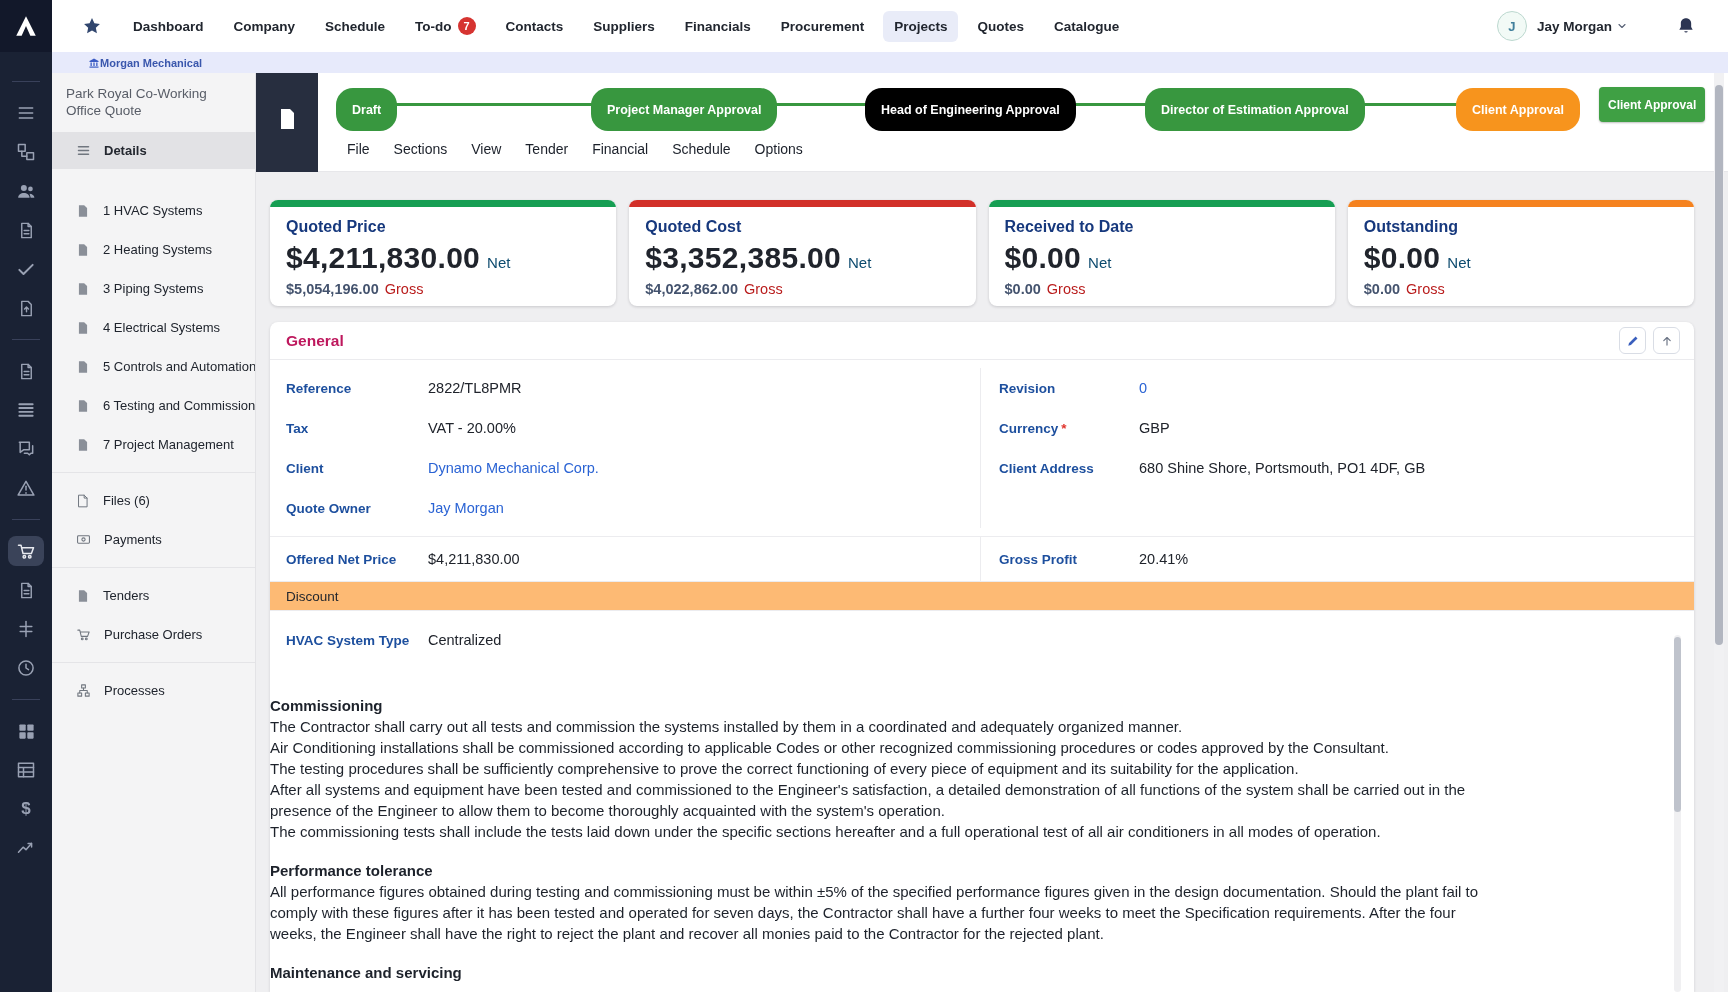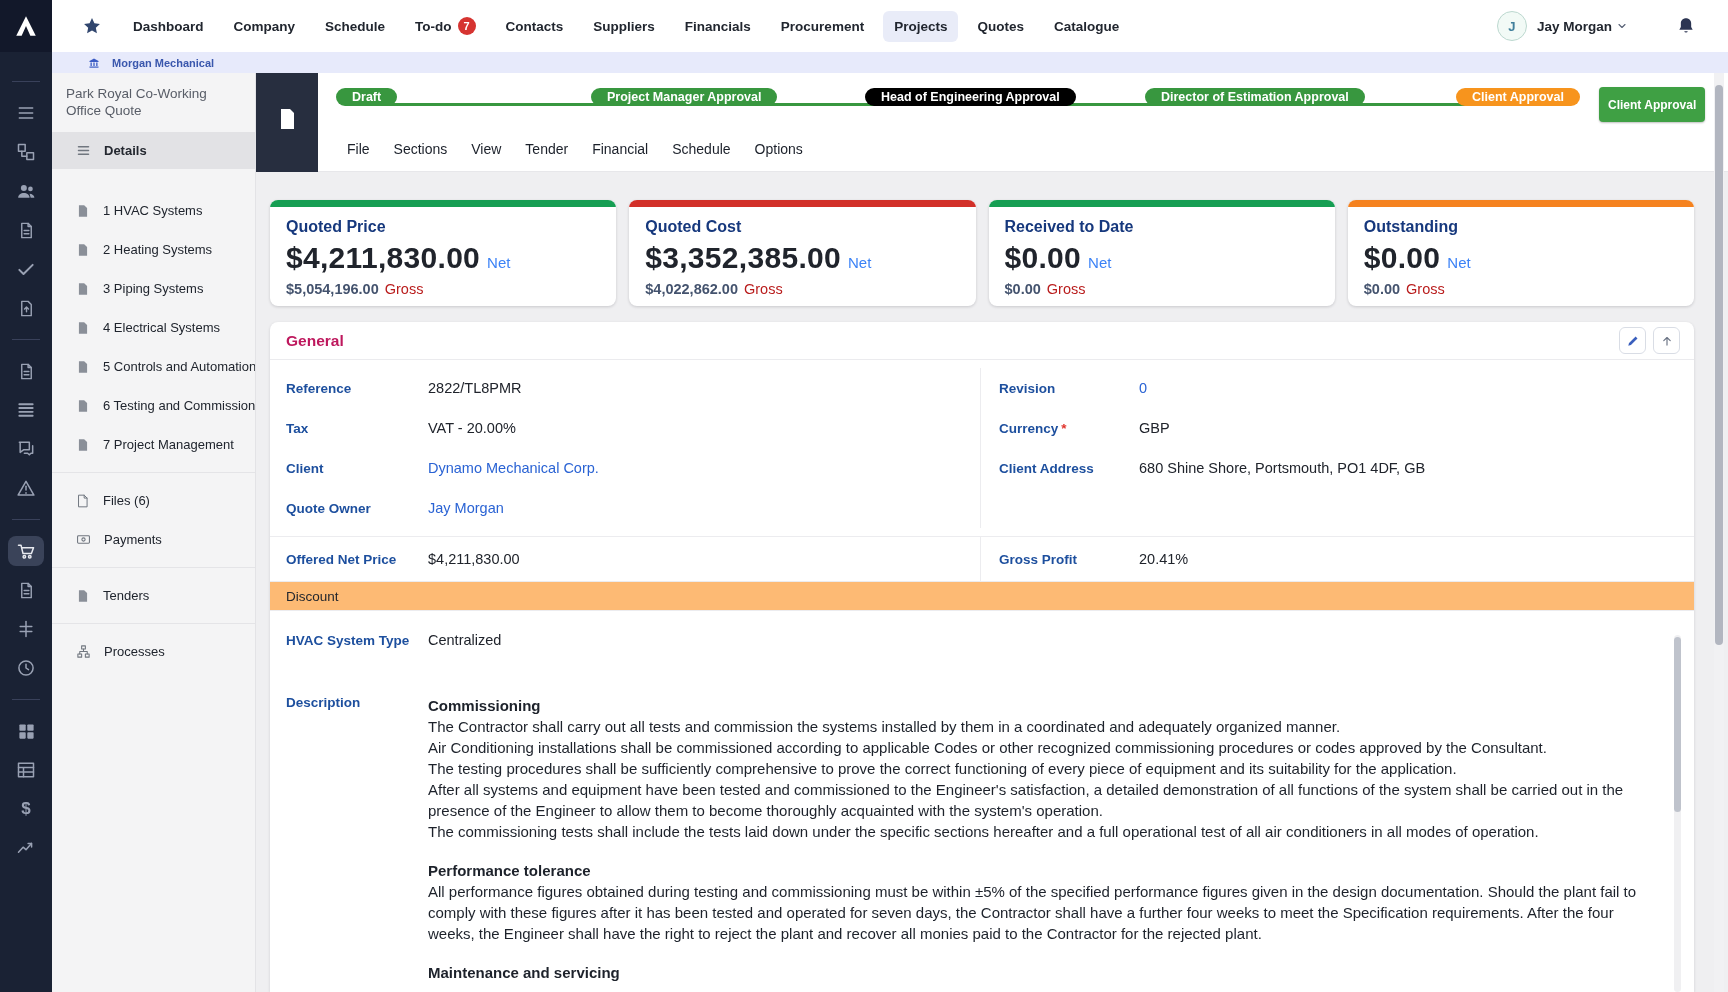--- a/index.html
+++ b/index.html
@@ -26,52 +26,52 @@
   .nav-item { font-size:13.5px; font-weight:600; color:#21262f; padding:8px 11px; border-radius:6px; cursor:pointer; display:flex; align-items:center; gap:6px; white-space:nowrap; }
   .nav-item.active { background:#e9ecf8; }
   .nav-badge { background:#d63431; color:#fff; font-size:11px; font-weight:bold; width:18px; height:18px; border-radius:9px; display:flex; align-items:center; justify-content:center; }
   .nav-right { margin-left:auto; display:flex; align-items:center; margin-right:32px; gap:10px; }
   .avatar { width:30px; height:30px; border-radius:50%; border:1.5px solid #bcd8cf; background:#f2faf6; color:#41809c; font-size:13px; font-weight:bold; display:flex; align-items:center; justify-content:center; cursor:pointer; }
   .user-name { font-size:13.5px; font-weight:600; color:#21262f; cursor:pointer; display:flex; align-items:center; gap:4px; }
   .bell { margin-left:38px; cursor:pointer; }
 
   
   .crumb { position:absolute; left:52px; top:52px; width:1676px; height:21px; background:#e7eafb; display:flex; align-items:center; z-index:19; }
-  .crumb-link { display:flex; align-items:center; gap:12px; margin-left:36px; font-size:11px; font-weight:600; color:#3a57ad; cursor:pointer; }
+  .crumb-link { display:flex; align-items:center; gap:0; margin-left:36px; font-size:11px; font-weight:600; color:#3a57ad; cursor:pointer; }
 
   
   .sidebar { position:absolute; left:52px; top:73px; width:204px; height:919px; background:#f4f4f5; border-right:1px solid #e3e3e6; z-index:10; }
   .sb-title { padding:12px 14px 0 14px; font-size:13.5px; line-height:17px; color:#585d67; }
   .sb-details { margin-top:13px; height:37px; background:#e2e2e5; display:flex; align-items:center; gap:13px; padding-left:24px; cursor:pointer; }
   .sb-details .lbl { font-size:13px; font-weight:600; color:#23272f; }
   .sb-group { padding:8px 0; }
   .sb-item { height:39px; display:flex; align-items:center; gap:13px; padding-left:24px; cursor:pointer; white-space:nowrap; overflow:hidden; }
   .sb-item .lbl { font-size:13px; color:#20252e; }
   .sb-div { height:1px; background:#e4e4e7; }
   .sb-ic svg { stroke:#70767f; fill:none; stroke-width:1.7; stroke-linecap:round; stroke-linejoin:round; }
   .sb-ic.fill svg { fill:#8a8f98; stroke:none; }
 
   
   .main { position:absolute; left:256px; top:73px; width:1472px; height:919px; background:#efeff1; }
   .mhead { position:absolute; left:0; top:0; width:1472px; height:99px; background:#ffffff; border-bottom:1px solid #e7e7ea; }
   .doc-tile { position:absolute; left:0; top:0; width:62px; height:99px; background:#272e3f; display:flex; align-items:flex-start; justify-content:center; padding-top:34px; }
   .pipe-line { position:absolute; left:100px; top:30px; width:1150px; height:3px; background:#38973f; z-index:0; }
-  .pill { position:absolute; top:15px; height:18px; border-radius:17px; color:#fff; font-size:12.5px; font-weight:bold; display:flex; align-items:center; padding:0 16px; white-space:nowrap; z-index:1; cursor:pointer; }
+  .pill { position:absolute; top:15px; height:43px; border-radius:17px; color:#fff; font-size:12.5px; font-weight:bold; display:flex; align-items:center; padding:0 16px; white-space:nowrap; z-index:1; cursor:pointer; }
   .approve-btn { position:absolute; top:14px; height:35px; border-radius:4px; color:#fff; font-size:12px; font-weight:bold; display:flex; align-items:center; padding:0 9px; white-space:nowrap; z-index:1; cursor:pointer; box-shadow:0 1px 2px rgba(0,0,0,.25); }
   .menubar { position:absolute; left:91px; top:68px; display:flex; gap:24px; }
   .menu-item { font-size:14px; color:#1b202a; cursor:pointer; white-space:nowrap; }
 
   
   .kpi-row { position:absolute; left:14px; top:127px; width:1424px; display:flex; gap:13px; }
   .kpi { flex:1; height:106px; background:#fff; border-radius:8px; box-shadow:0 1px 3px rgba(30,30,40,.18); overflow:hidden; }
   .kpi-bar { height:7px; }
   .kpi-title { margin:11px 16px 0 16px; font-size:16px; font-weight:bold; color:#16387d; }
   .kpi-netrow { margin:5px 16px 0 16px; display:flex; align-items:baseline; gap:7px; }
   .kpi-net { font-size:30px; font-weight:bold; color:#20242c; letter-spacing:.3px; }
-  .kpi-suffix { font-size:15px; color:#3b82f6; }
+  .kpi-suffix { font-size:15px; color:#0c4a6e; }
   .kpi-grossrow { margin:6px 16px 0 16px; display:flex; align-items:baseline; gap:6px; font-size:14.5px; }
   .kpi-gross { color:#44536e; font-weight:bold; }
   .kpi-gross-suffix { color:#b91c1c; }
 
   
   .gcard { position:absolute; left:14px; top:249px; width:1424px; height:670px; background:#fff; border-radius:8px 8px 0 0; box-shadow:0 1px 3px rgba(30,30,40,.15); overflow:hidden; }
   .gc-head { height:38px; display:flex; align-items:center; padding:0 14px 0 16px; border-bottom:1px solid #ebebee; }
   .gc-title { font-size:15.5px; font-weight:bold; color:#be185d; }
   .gc-actions { margin-left:auto; display:flex; gap:7px; }
   .icon-btn { width:27px; height:27px; background:#fff; border:1px solid #d9dde5; border-radius:6px; display:flex; align-items:center; justify-content:center; cursor:pointer; }
@@ -398,20 +398,30 @@
   <div class="sb-div"></div>
   <div class="sb-group">
     <div class="sb-item">
         <span class="sb-ic fill">
           <svg width="14" height="14" viewBox="0 0 24 24">
             <path d="M5 2h9l5 5v15H5z"></path>
           </svg>
         </span>
         <span class="lbl">Tenders</span>
       </div>
+    <div class="sb-item">
+        <span class="sb-ic">
+          <svg width="15" height="15" viewBox="0 0 24 24">
+            <path d="M3 5h3l2.4 10h10.1l2.5-7H7"></path>
+            <circle cx="10" cy="19" r="1.4"></circle>
+            <circle cx="16.5" cy="19" r="1.4"></circle>
+          </svg>
+        </span>
+        <span class="lbl">Purchase Orders</span>
+      </div>
   </div>
 
   <div class="sb-div"></div>
   <div class="sb-group">
     <div class="sb-item">
         <span class="sb-ic">
           <svg width="15" height="15" viewBox="0 0 24 24">
             <rect x="9" y="3" width="6" height="5"></rect>
             <rect x="3" y="16" width="6" height="5"></rect>
             <rect x="15" y="16" width="6" height="5"></rect>
@@ -585,21 +595,20 @@
     <div class="band" style="border-top:1px solid #ececef;">
       <span class="band-label">Discount</span>
     </div>
 
     <div class="hvac-row">
       <span class="g-label">HVAC System Type</span>
       <span class="g-value">Centralized</span>
     </div>
 
     <div class="desc-row">
-      <span class="desc-label">Description</span>
       <div class="desc-body">
         <div class="dh">Commissioning</div>
         <div>The Contractor shall carry out all tests and commission the systems installed by them in a coordinated and adequately organized manner.</div>
         <div>Air Conditioning installations shall be commissioned according to applicable Codes or other recognized commissioning procedures or codes approved by the Consultant.</div>
         <div>The testing procedures shall be sufficiently comprehensive to prove the correct functioning of every piece of equipment and its suitability for the application.</div>
         <div>After all systems and equipment have been tested and commissioned to the Engineer's satisfaction, a detailed demonstration of all functions of the system shall be carried out in the presence of the Engineer to allow them to become thoroughly acquainted with the system's operation.</div>
         <div>The commissioning tests shall include the tests laid down under the specific sections hereafter and a full operational test of all air conditioners in all modes of operation.</div>
         <div class="dh2">Performance tolerance</div>
         <div>All performance figures obtained during testing and commissioning must be within ±5% of the specified performance figures given in the design documentation. Should the plant fail to comply with these figures after it has been tested and operated for seven days, the Contractor shall have a further four weeks to meet the Specification requirements. After the four weeks, the Engineer shall have the right to reject the plant and recover all monies paid to the Contractor for the rejected plant.</div>
         <div class="dh2">Maintenance and servicing</div>

